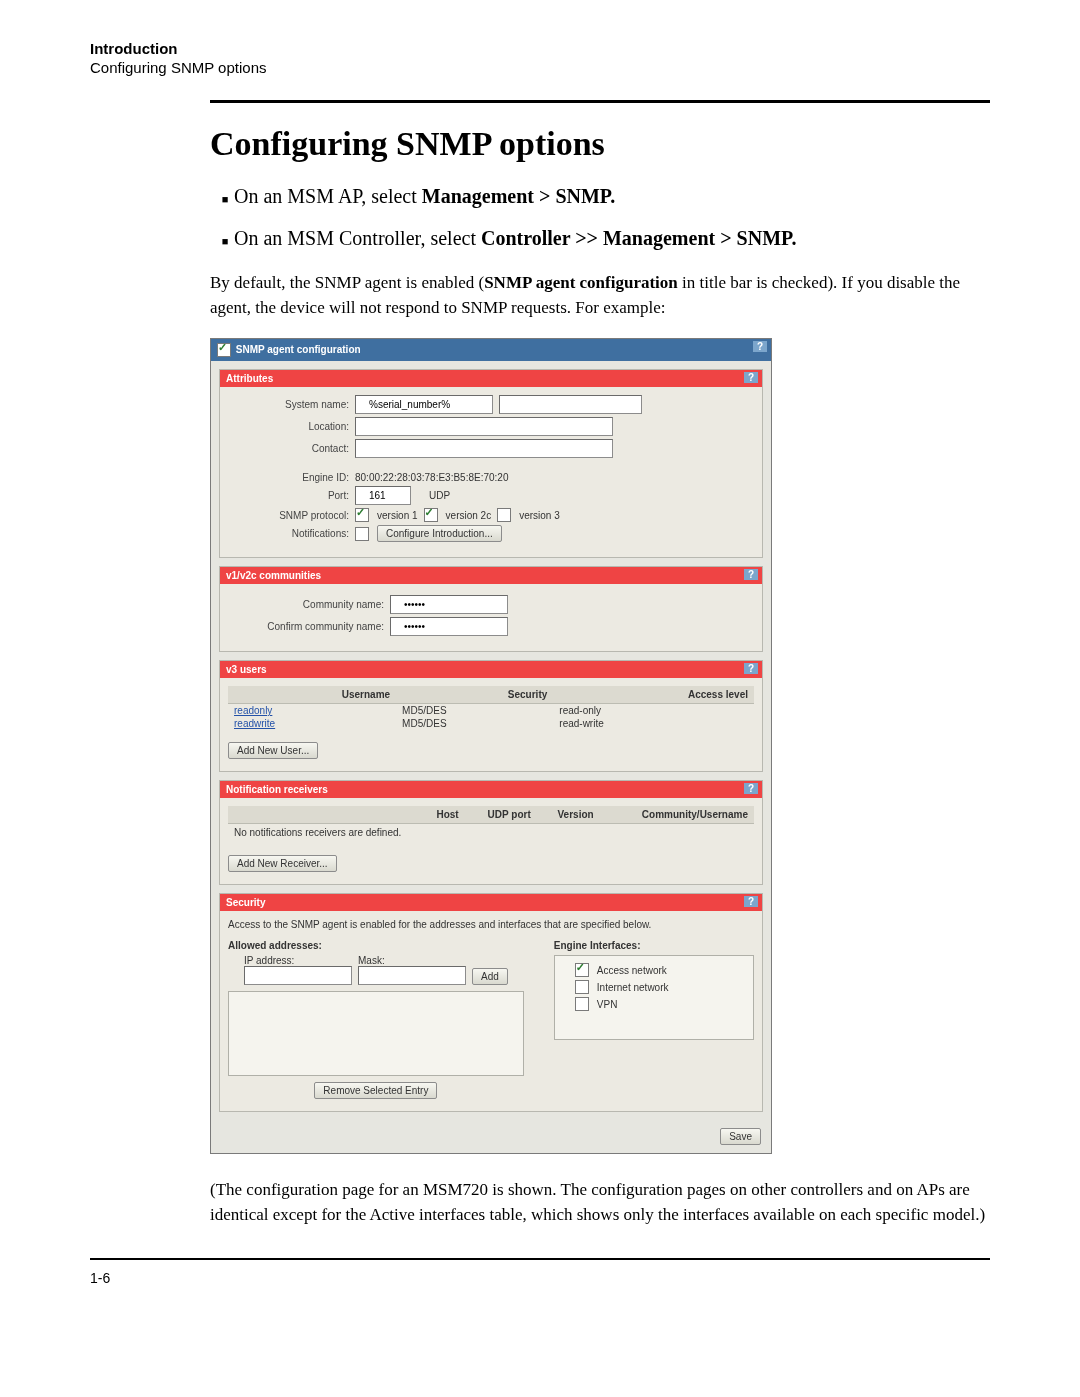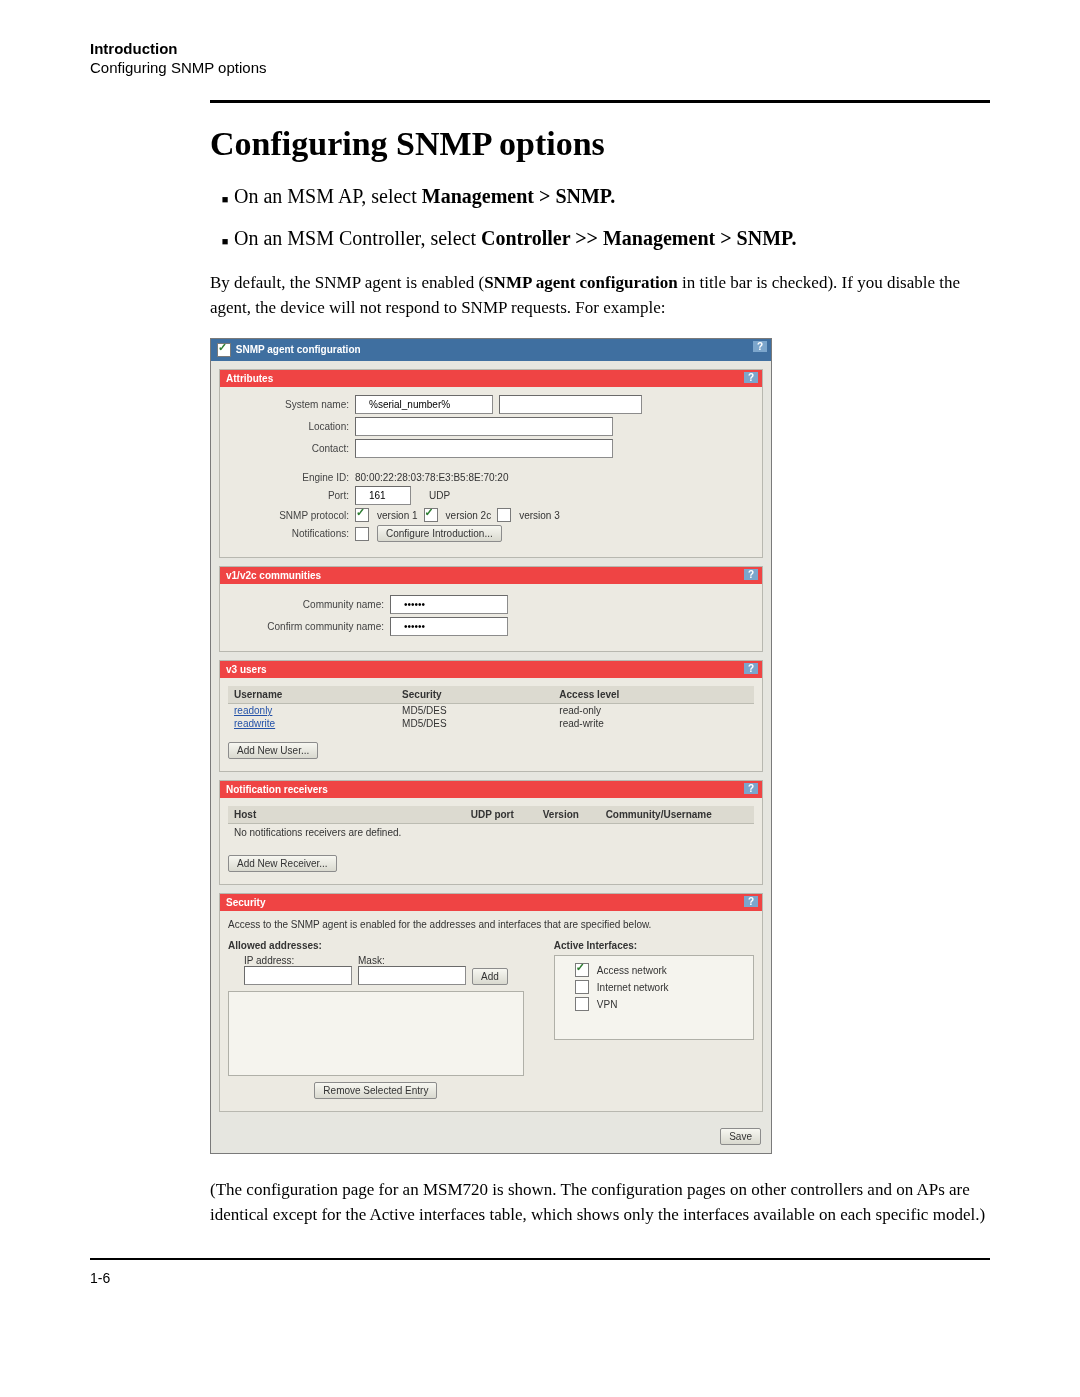--- a/index.html
+++ b/index.html
@@ -49,21 +49,21 @@
   input[type=text],input[type=password]{
     border:1px solid #8c8c8c;border-top-color:#6a6a6a;border-left-color:#6a6a6a;
     background:#fff;font-size:10px;padding:1px 13px;height:15px;box-sizing:content-box;
   }
   .btn{
     background:linear-gradient(#f7f7f1,#d9d9cf);
     border:1px solid #8c8c8c;border-radius:2px;
     font-size:10px;padding:2px 8px;color:#333;
   }
   .tbl{width:100%;border-collapse:collapse;font-size:10px}
-  .tbl th{background:#dcdad0;text-align:left;padding:3px 6px;font-weight:700;border-bottom:1px solid #bcbcb2}
+  .tbl th{background:#dcdad0;text-align:right;padding:3px 6px;font-weight:700;border-bottom:1px solid #bcbcb2}
   .tbl td{padding:1px 6px}
   .lnk{color:#2452a8;text-decoration:underline}
   .ck{display:inline-block;width:12px;height:12px;border:1px solid #7a7a7a;background:#fff;position:relative;vertical-align:middle;margin-right:2px}
   .ck.on::after{content:"✓";position:absolute;left:0;top:-3px;font-size:11px;color:#2e7d32;font-weight:700}
   .two-col{display:flex;gap:30px}
   .col{flex:1}
   .boxed{border:1px solid #b0b0a8;background:#f5f4ee;height:75px;overflow:auto;padding:4px}
   .save-row{text-align:right;padding:8px 10px}
   hr.bot-rule{border:none;border-top:2px solid #000;margin:30px 0 0 0}
   .pgnum{font-family:Arial,sans-serif;font-size:14px;margin-top:10px}
@@ -237,21 +237,21 @@
             <div style="align-self:flex-end">
               <button class="btn">Add</button>
             </div>
           </div>
           <div class="boxed" style="margin-top:6px"></div>
           <div style="text-align:center;margin-top:6px">
             <button class="btn">Remove Selected Entry</button>
           </div>
         </div>
         <div class="col">
-          <div style="font-weight:700;margin-bottom:4px">Active Interfaces:</div>
+          <div style="font-weight:700;margin-bottom:4px">Engine Interfaces:</div>
           <div class="boxed">
             <div class="row">
                 <span class="ck on"></span>
                 <span>Access network</span>
               </div>
             <div class="row">
                 <span class="ck"></span>
                 <span>Internet network</span>
               </div>
             <div class="row">

